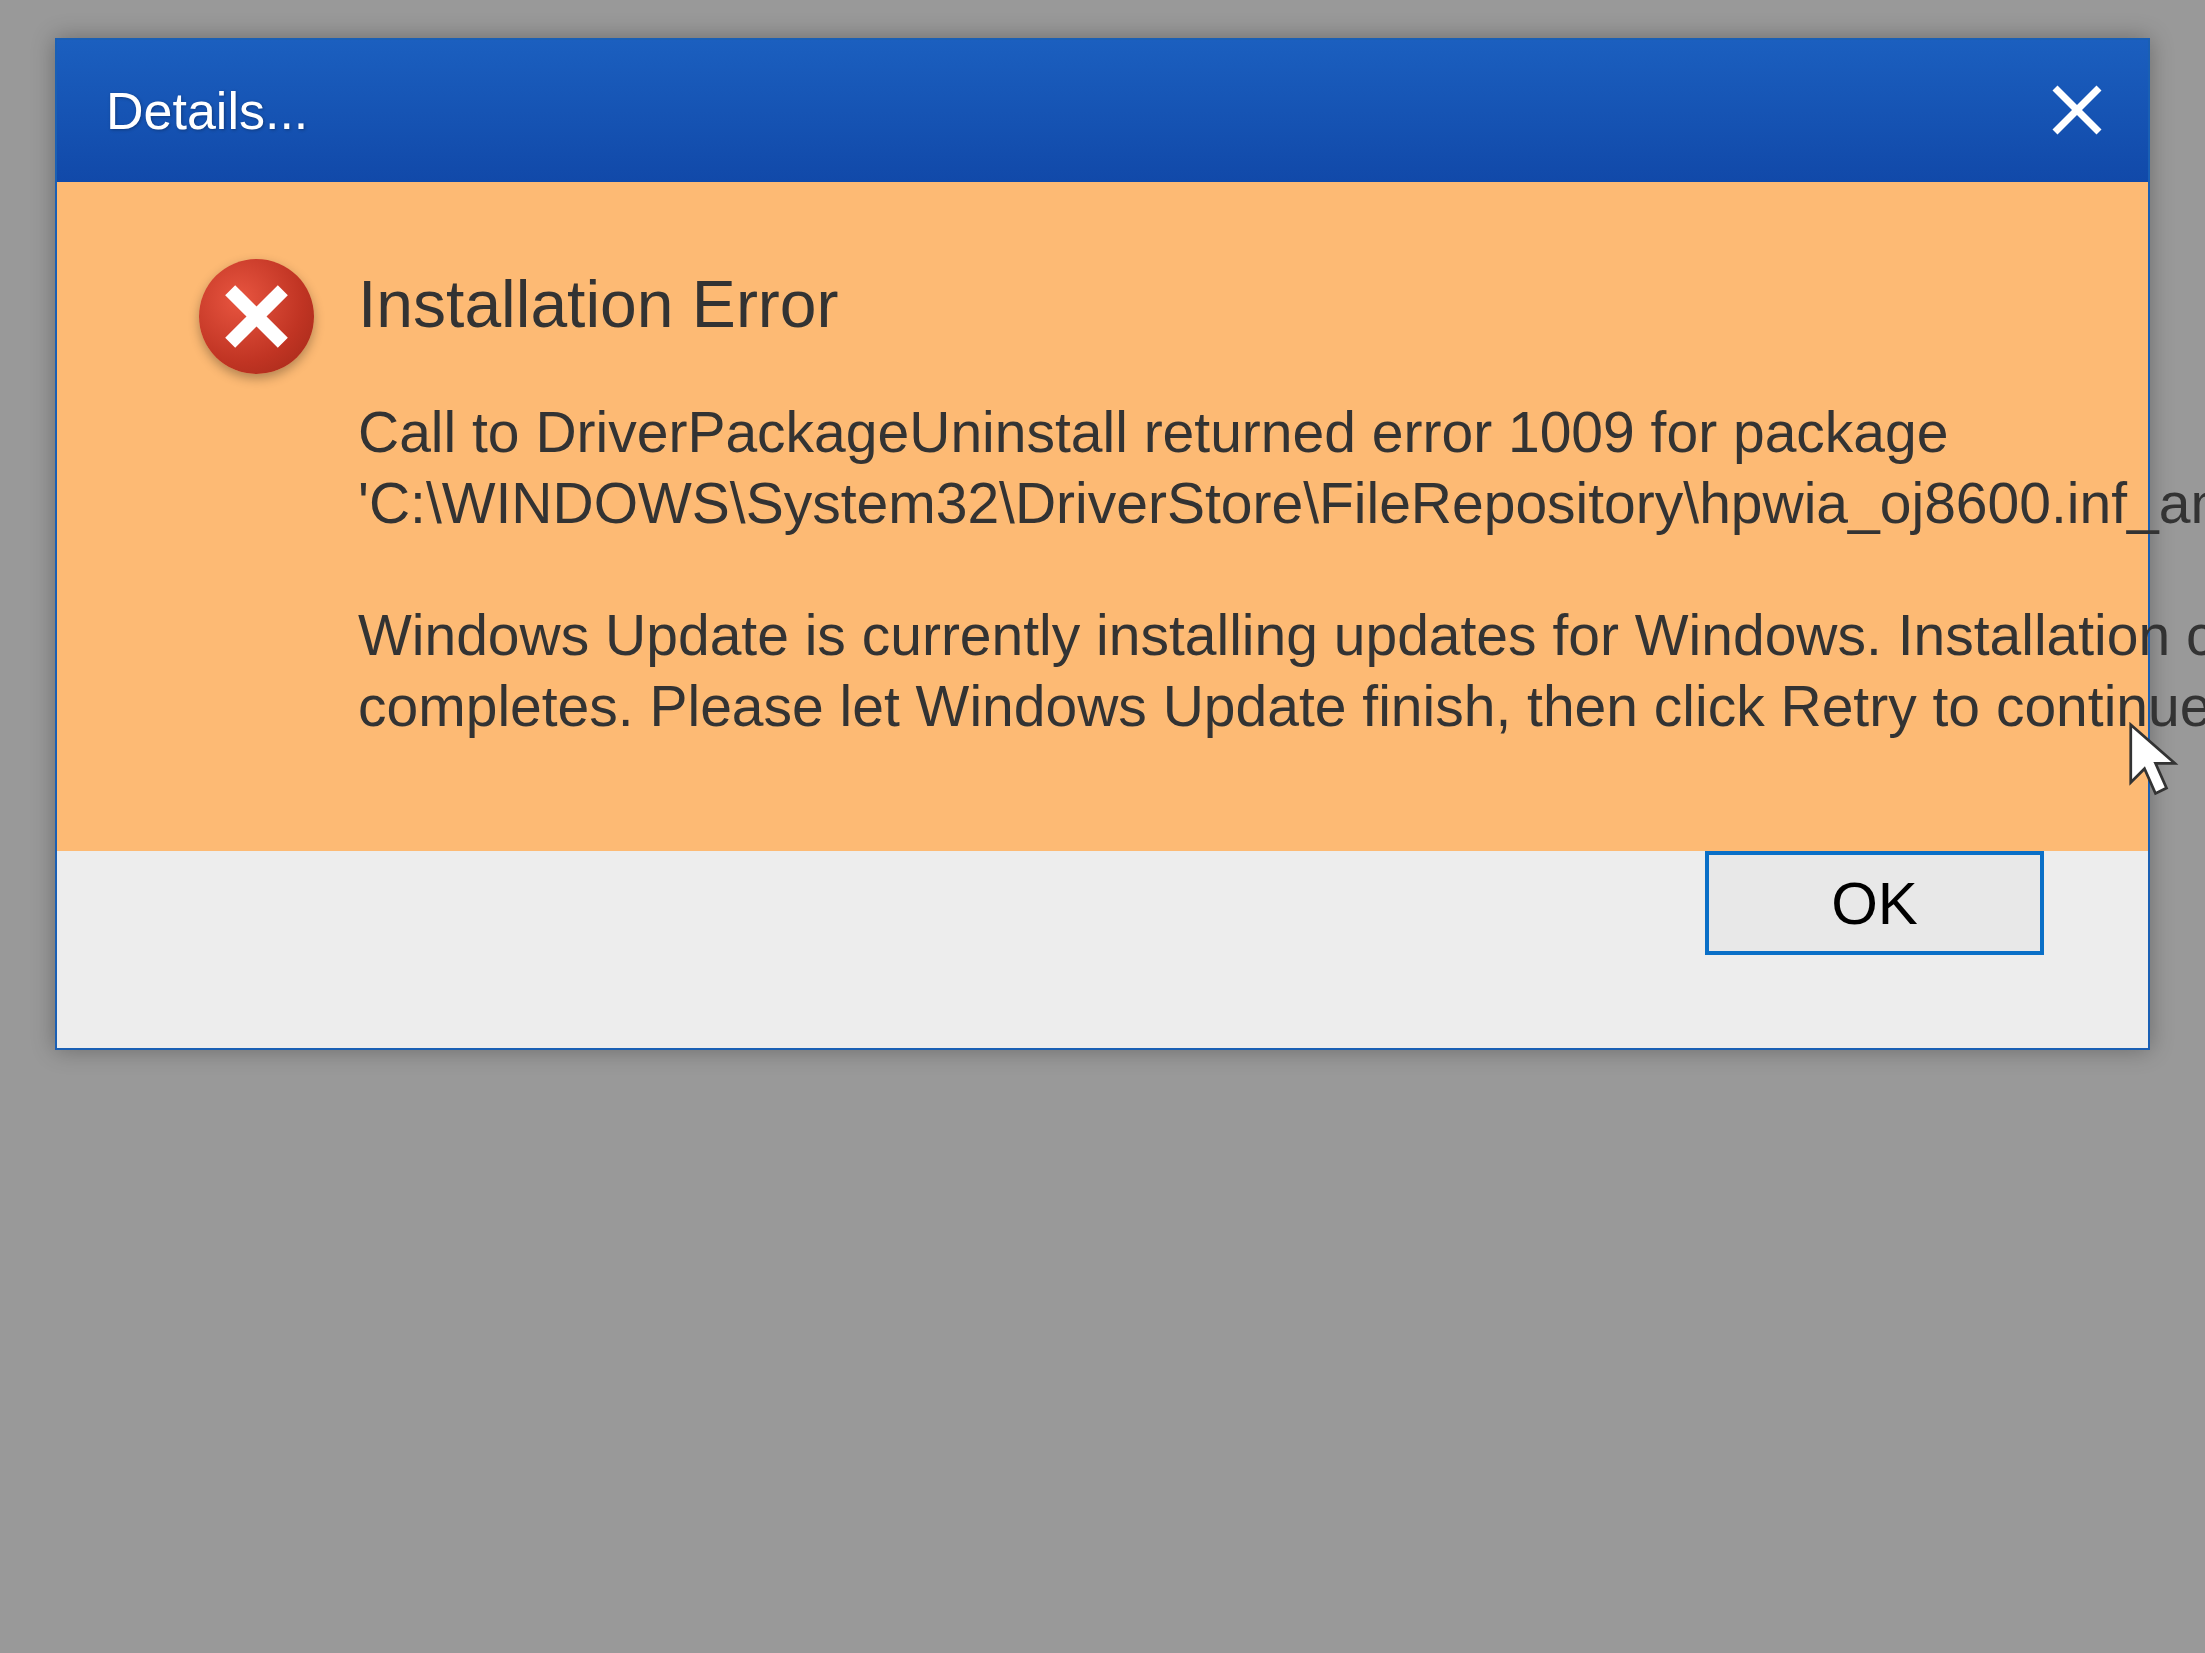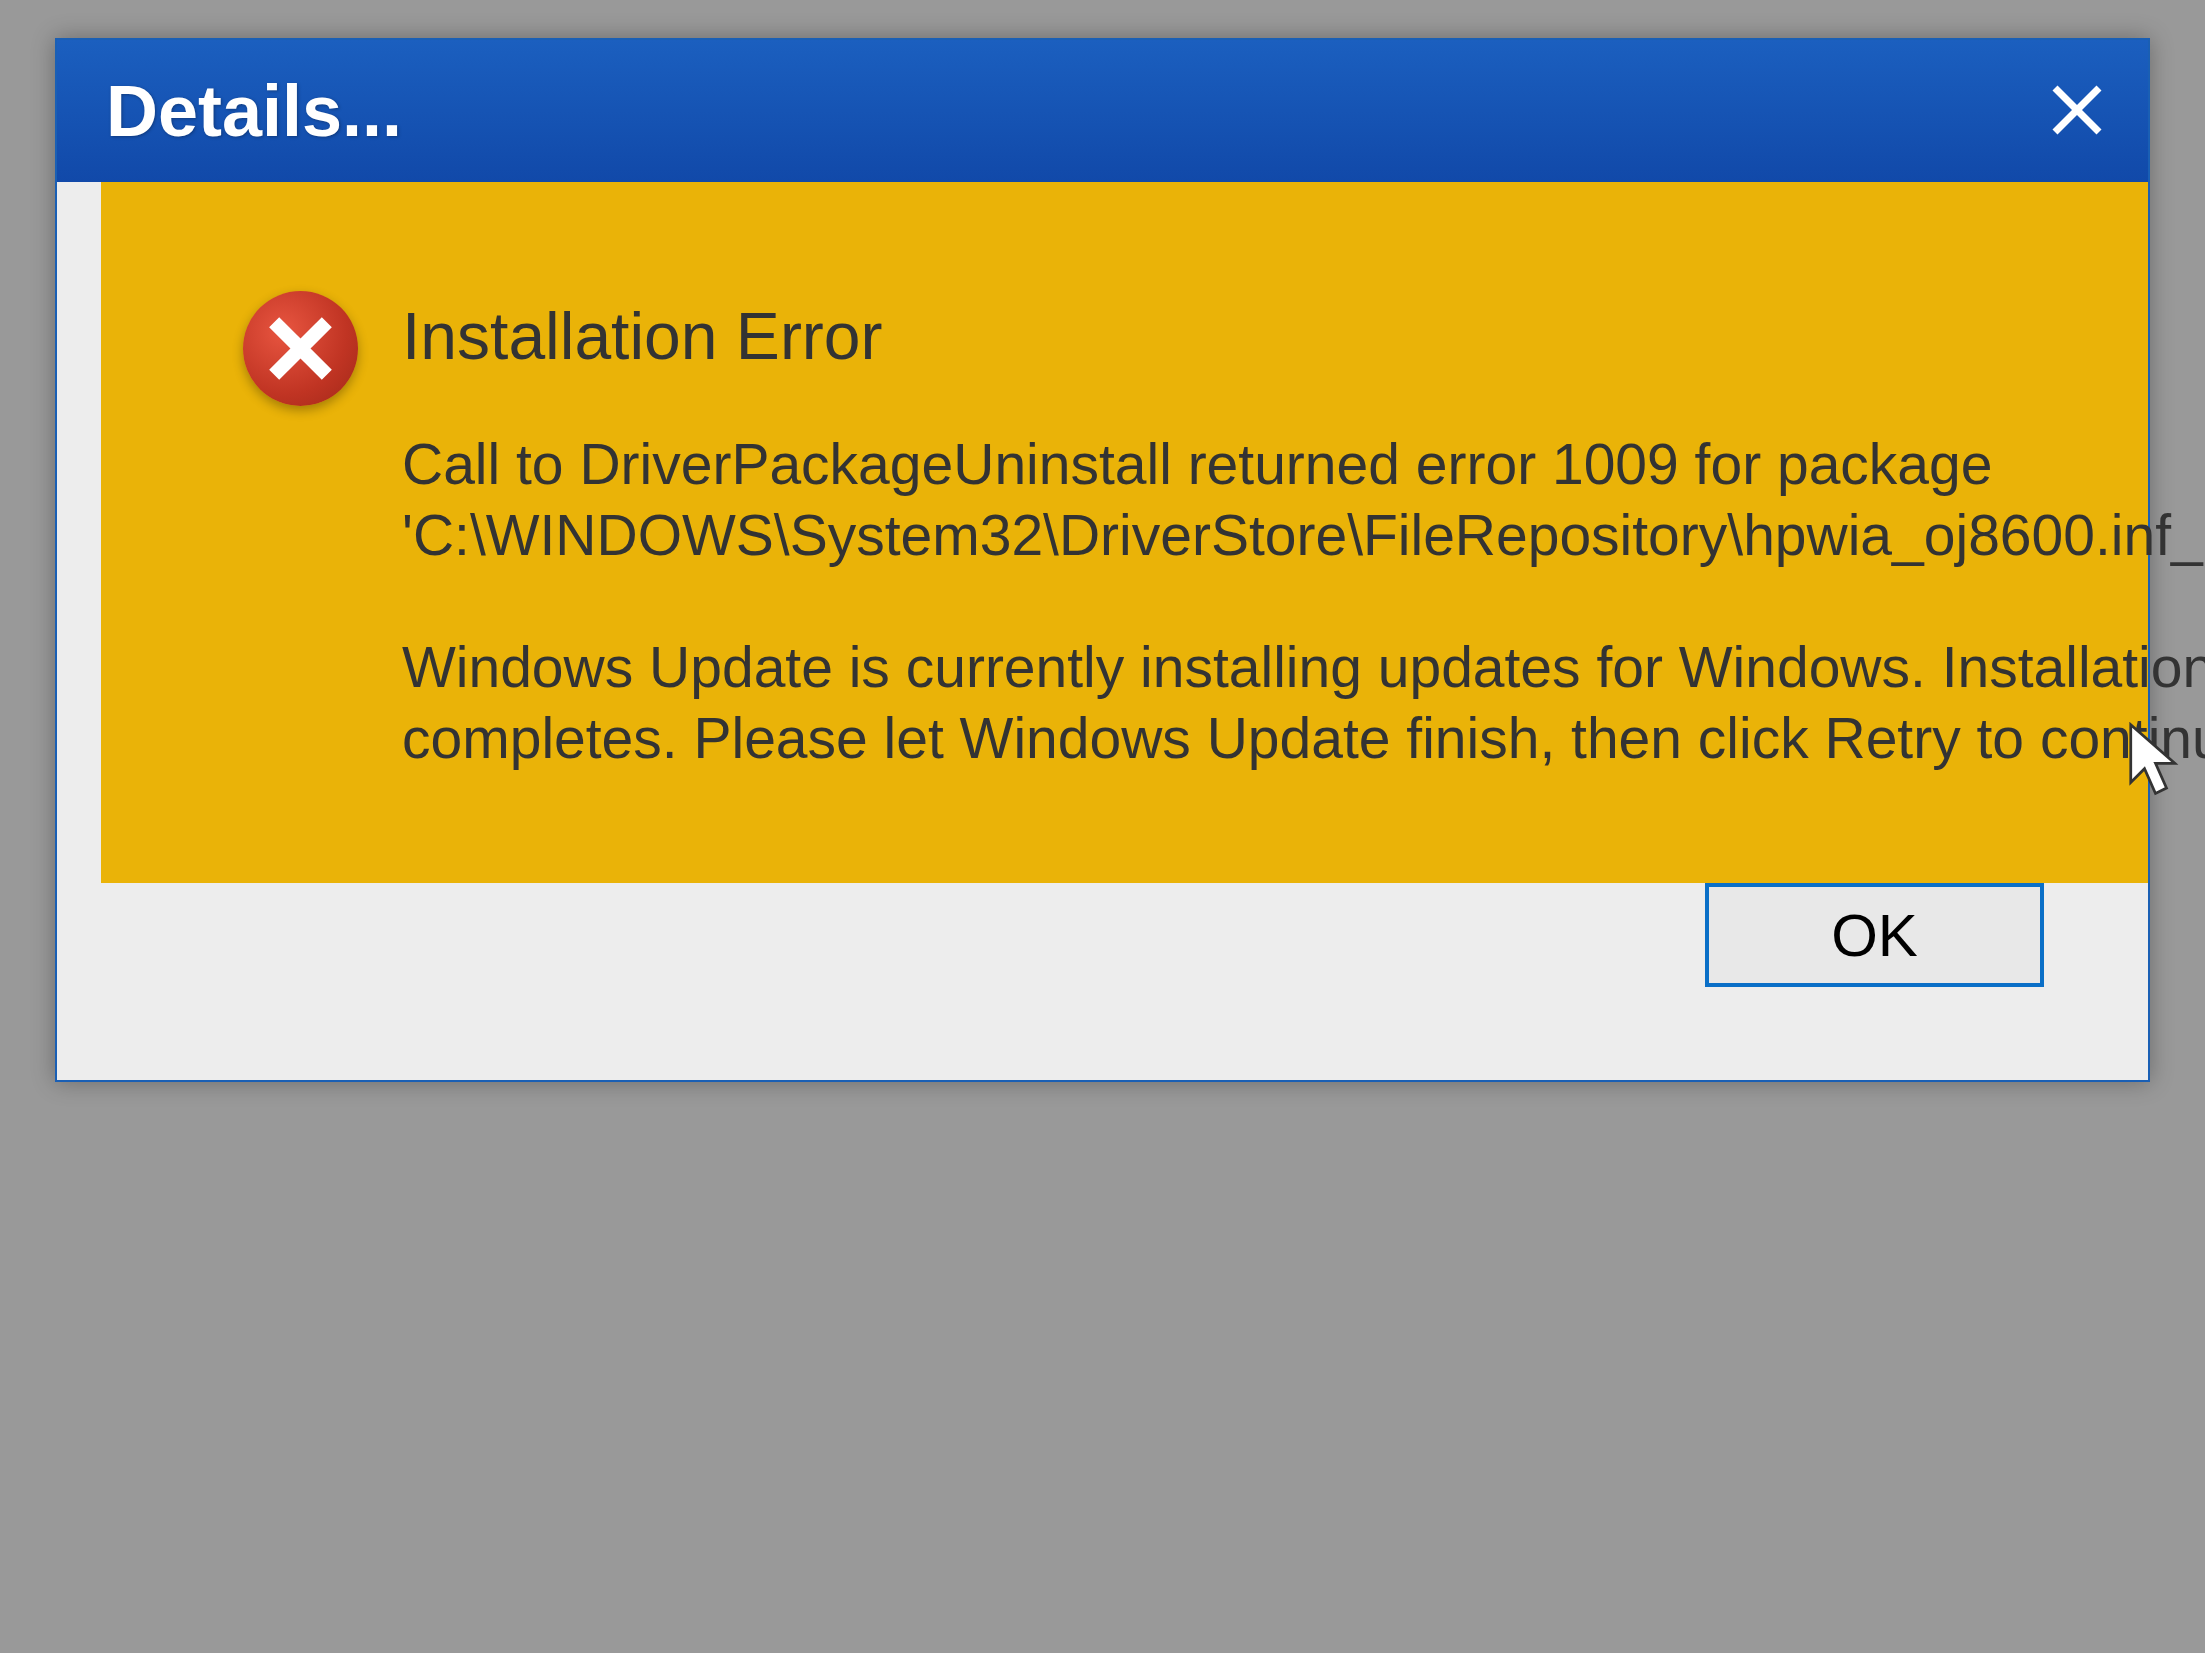--- a/index.html
+++ b/index.html
@@ -29,44 +29,43 @@
     .titlebar {
       height: 142px;
       background: linear-gradient(to bottom, #1b5fbf 0%, #1149a9 100%);
       display: flex;
       align-items: center;
       justify-content: space-between;
       padding: 0 38px 0 49px;
       color: #fff;
     }
     .titlebar-title {
-      font-size: 72px;
-      font-weight: 700;
+      font-size: 52px;
+      font-weight: 400;
       text-shadow: 1.1px 1.1px 3.3px rgba(0,0,0,0.3);
     }
     .titlebar-close {
       width: 66px;
       height: 66px;
       display: flex;
       align-items: center;
       justify-content: center;
       cursor: pointer;
     }
     .titlebar-close svg {
       width: 60px;
       height: 60px;
       stroke: #fff;
       stroke-width: 3.5;
       fill: none;
     }
     .content {
       display: flex;
-      padding: 116px 82px 109px 142px;
-      background: #eab308;
-      margin-left: 44px;
+      padding: 84px 82px 109px 142px;
+      background: #fdba74;
     }
     .icon-col {
       flex: 0 0 auto;
       width: 159px;
     }
     .error-icon {
       width: 115px;
       height: 115px;
       border-radius: 50%;
       background: radial-gradient(circle at 35% 35%, #e85540 0%, #c03423 60%, #a02818 100%);

